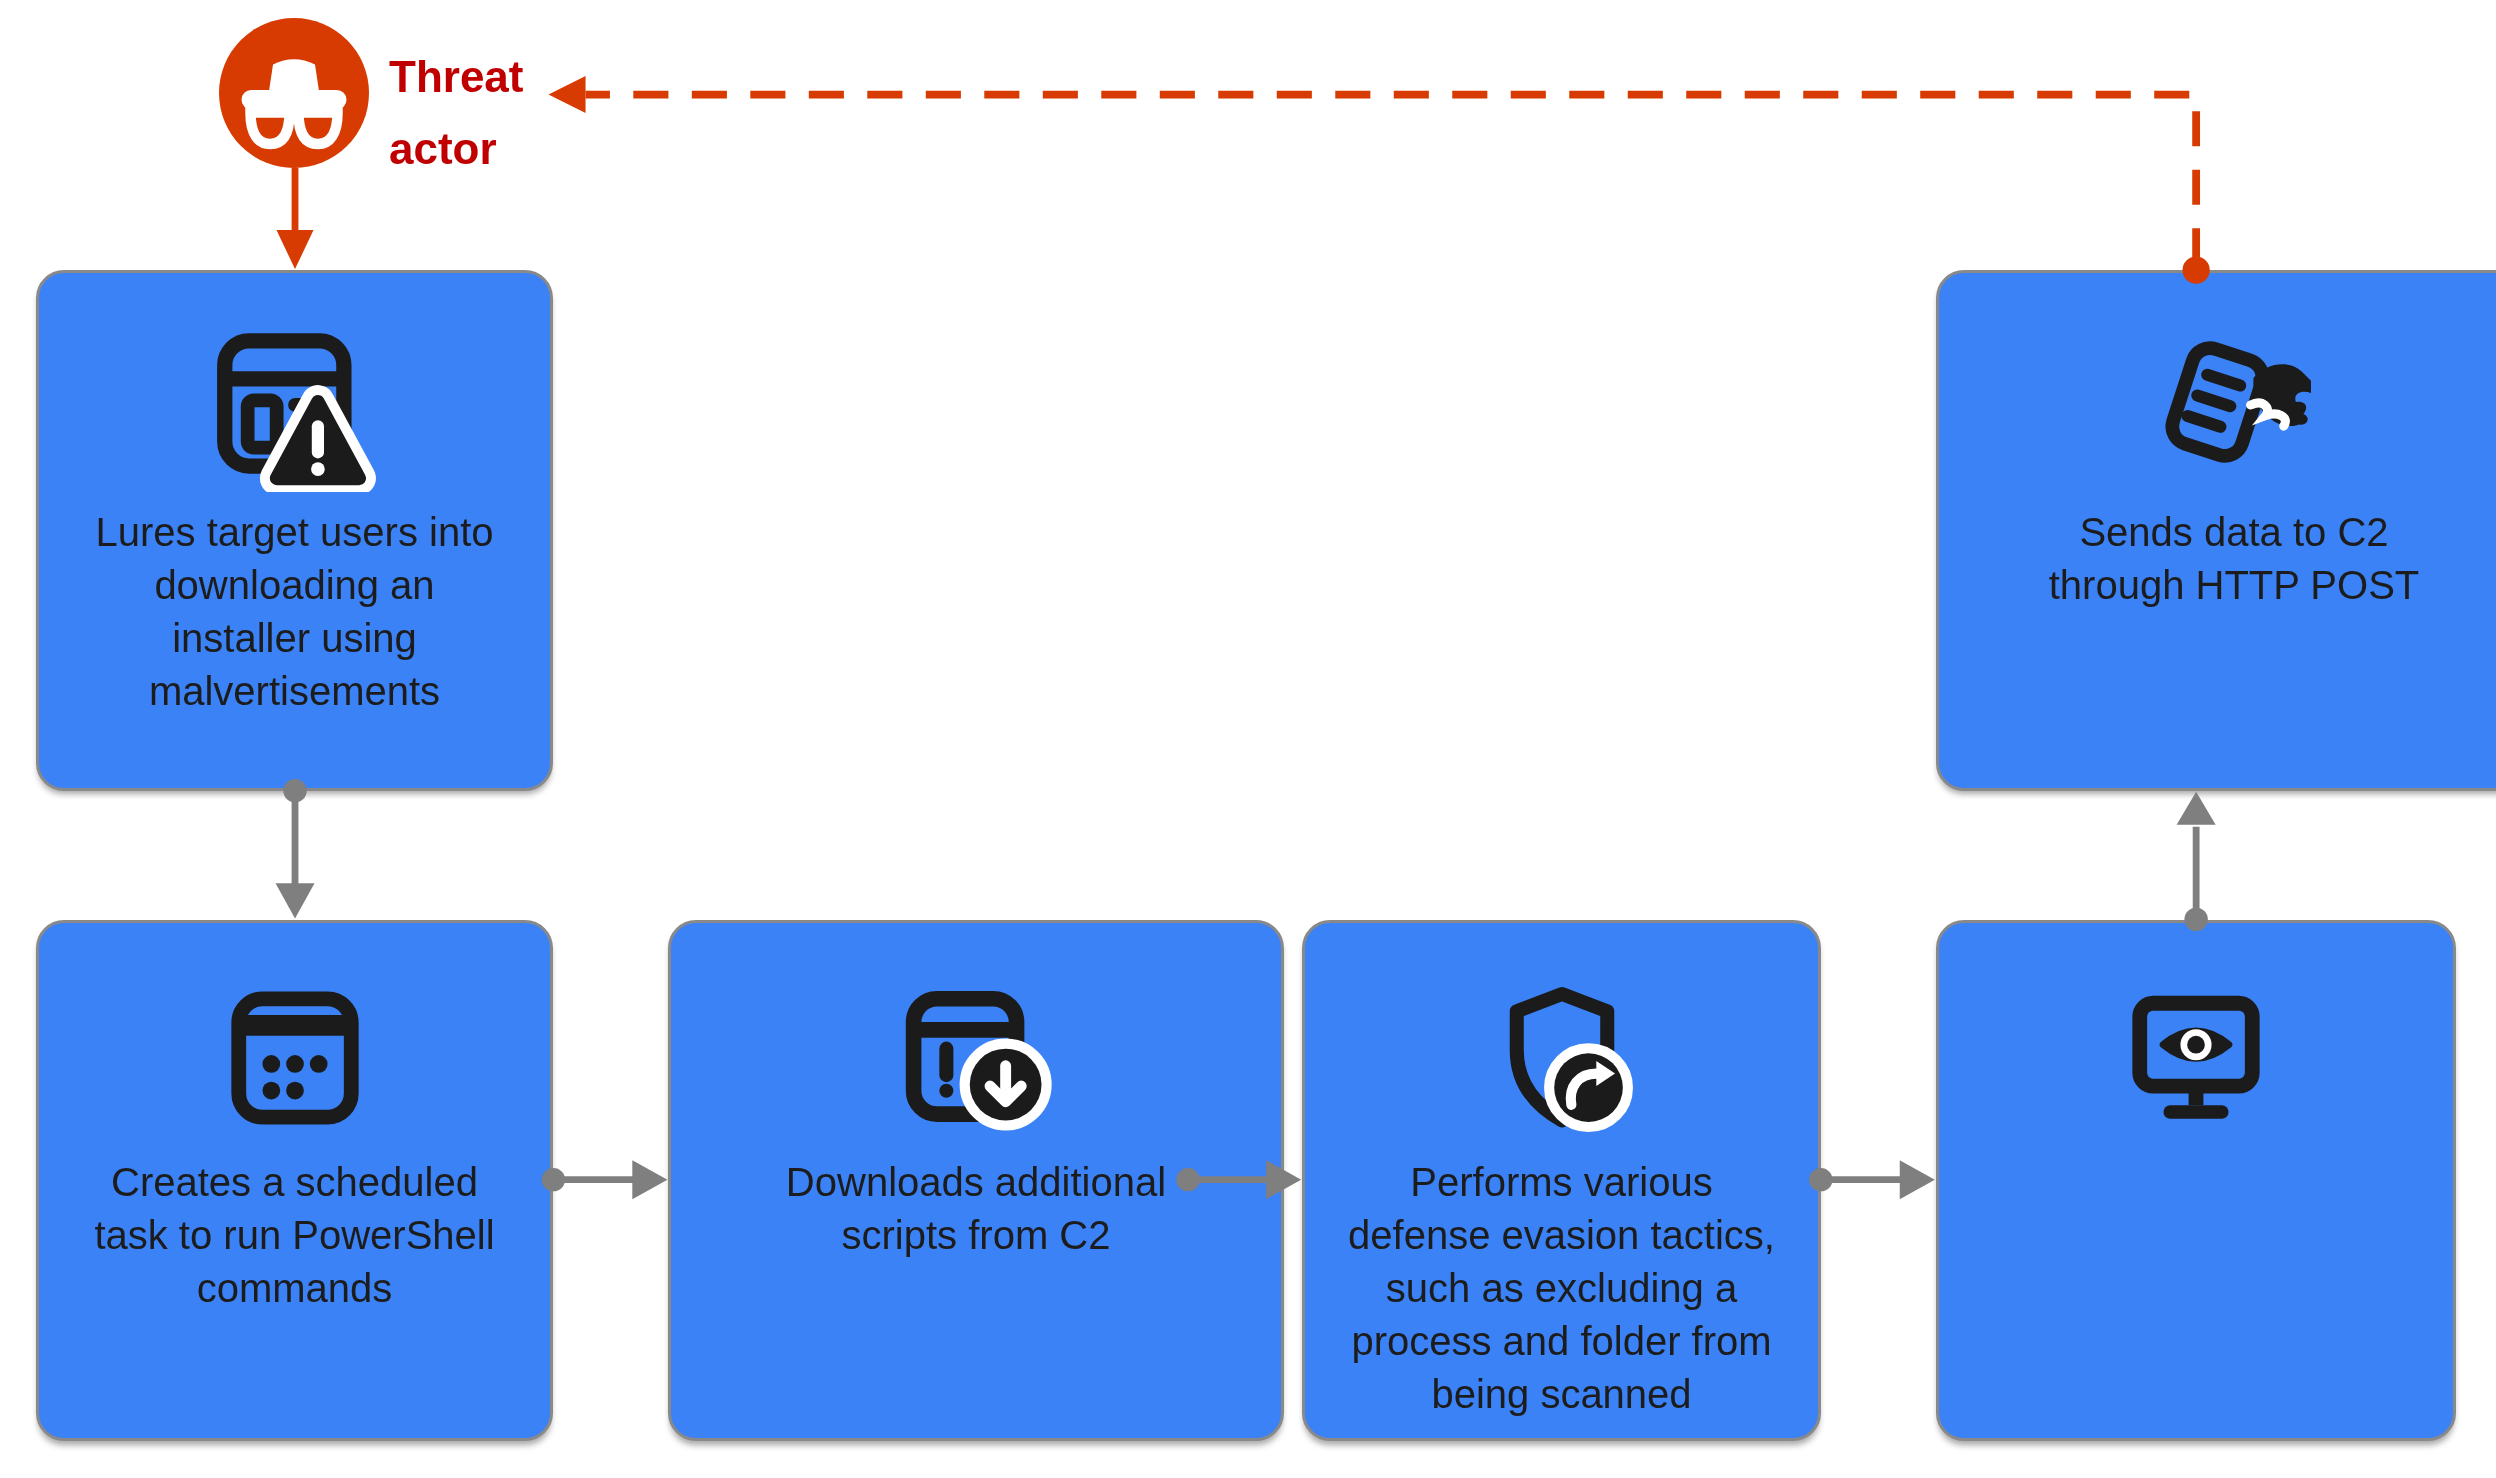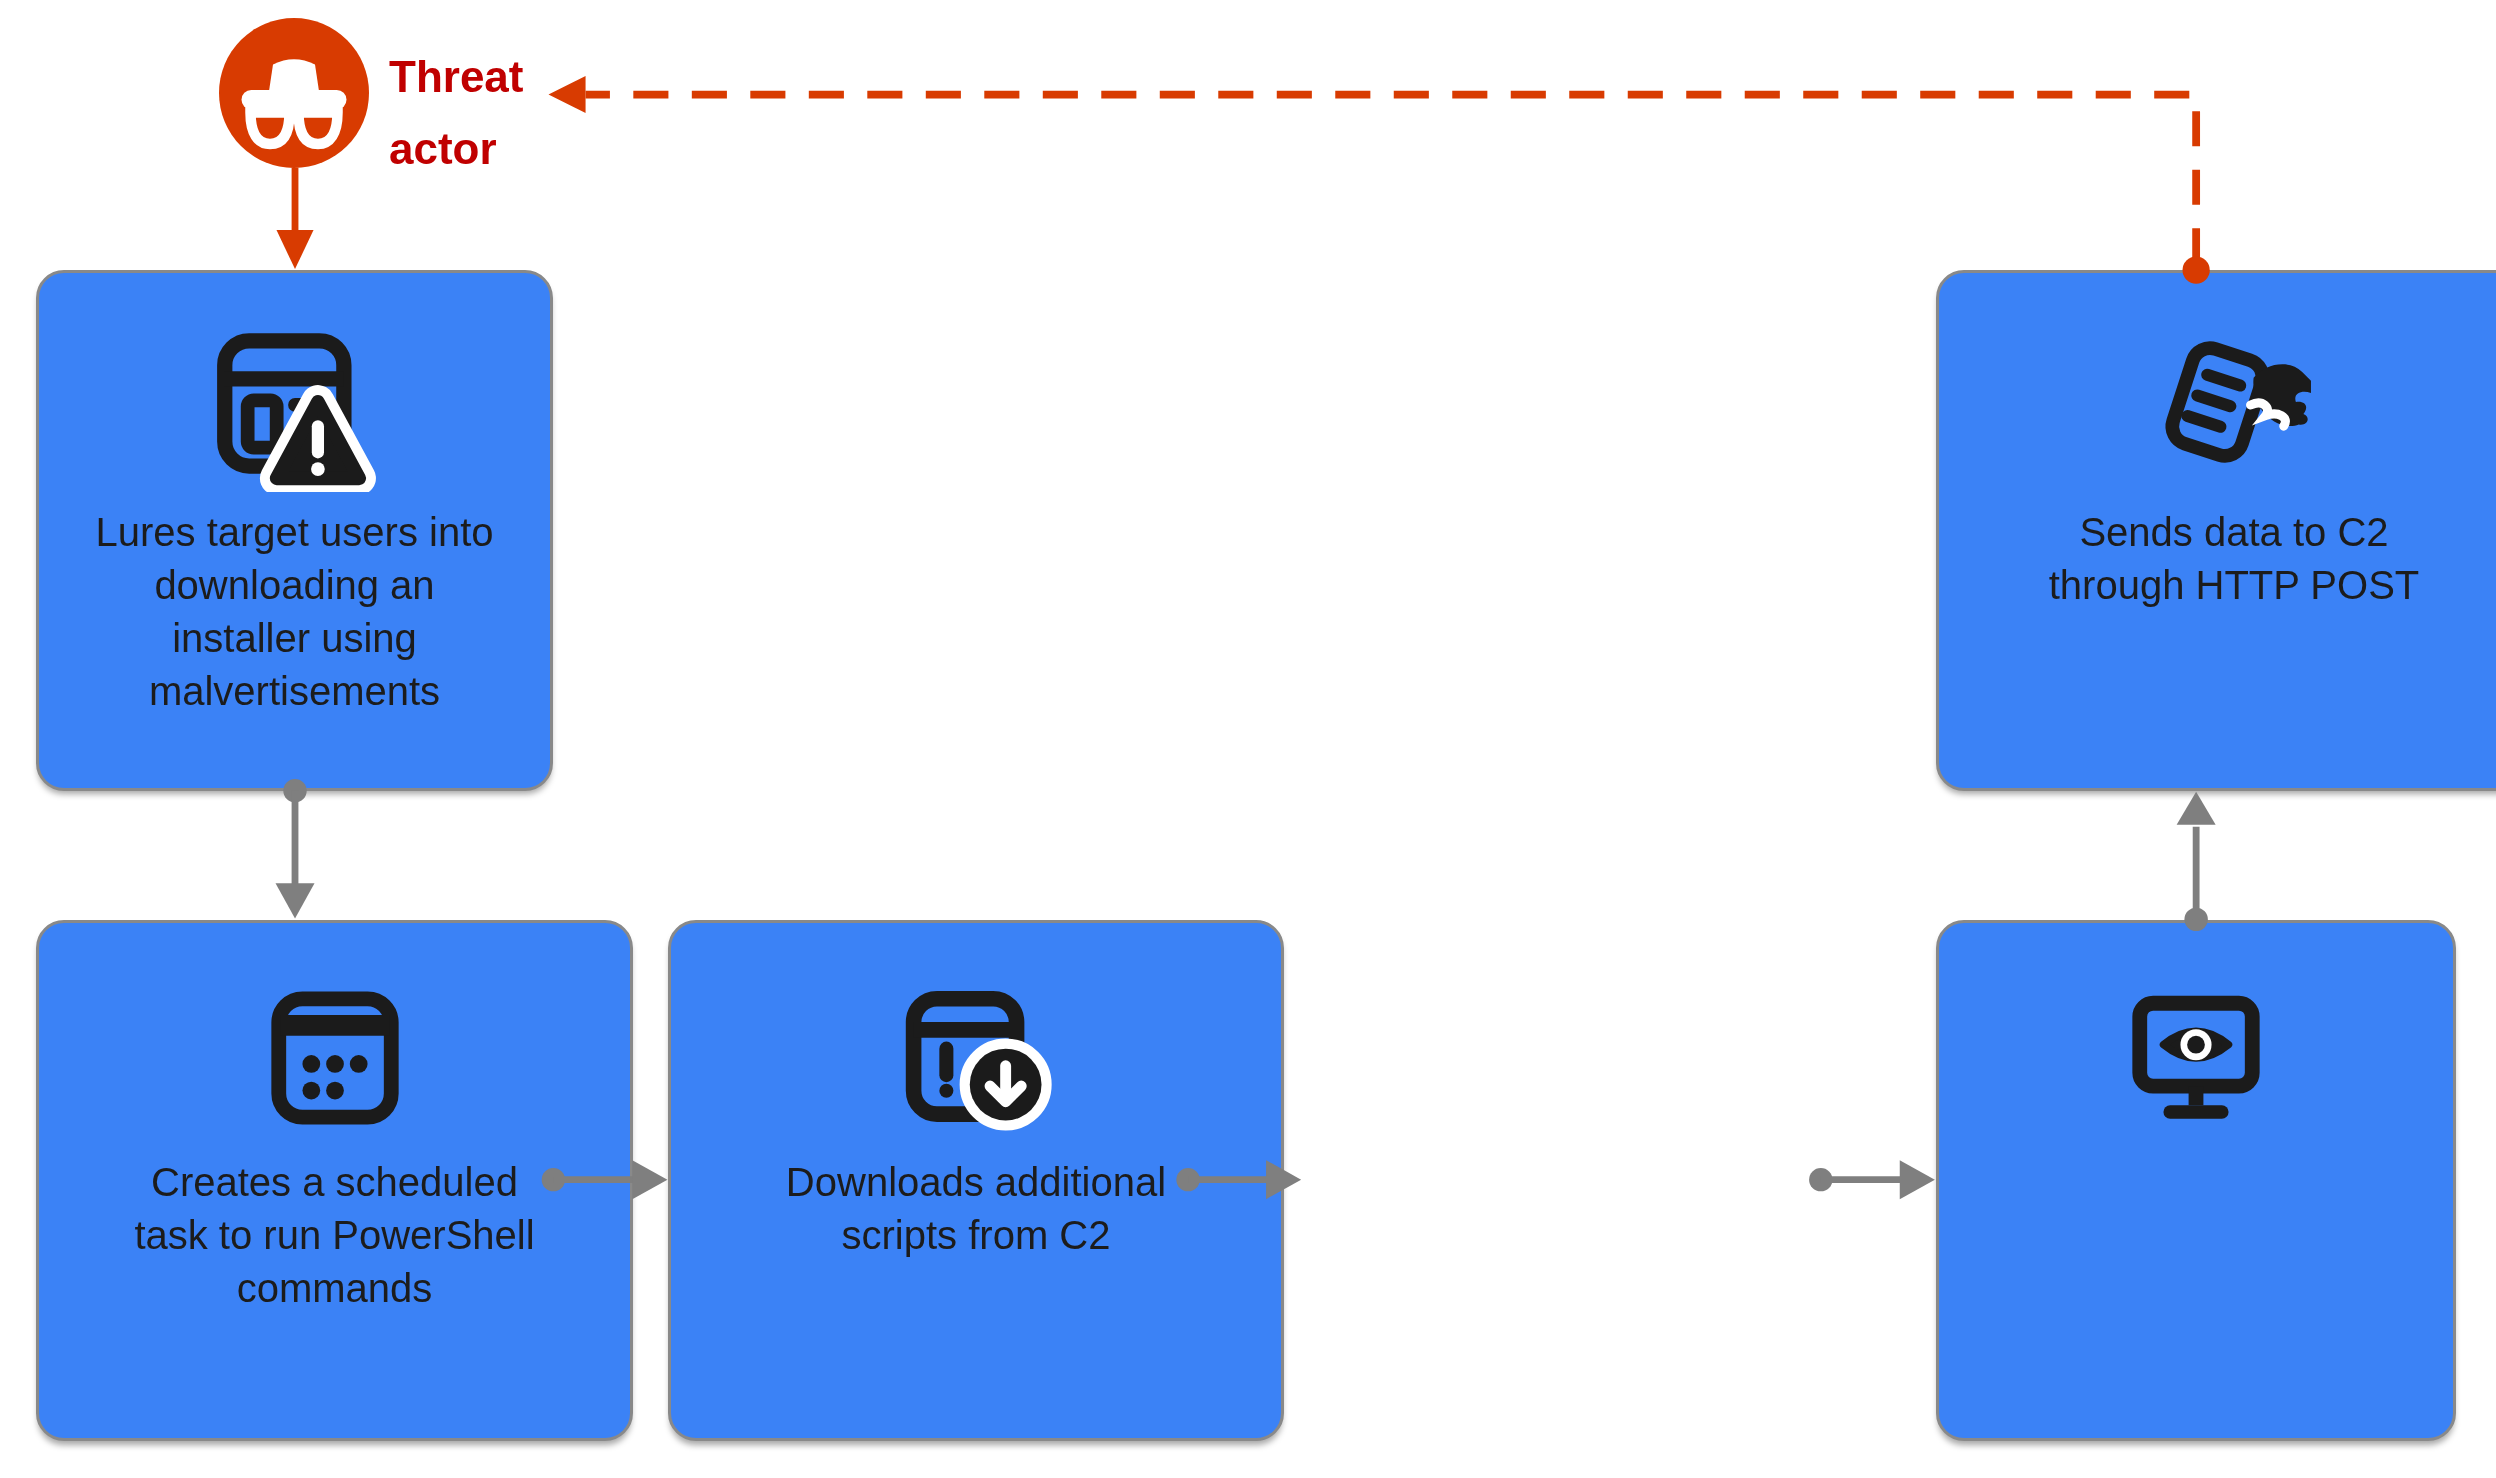--- a/index.html
+++ b/index.html
@@ -127,21 +127,21 @@
         <line x1="70" y1="67" x2="70" y2="84" stroke="#ffffff" stroke-width="8" stroke-linecap="round"></line>
         <circle cx="70" cy="95" r="4.5" fill="#ffffff"></circle>
       </svg>
     </div>
     <div class="step-text">Lures target users into
 downloading an
 installer using
 malvertisements</div>
   </div>
 
-  <div class="step-box box-row-bottom" style="left:36px;width:597px;">
+  <div class="step-box box-row-bottom" style="left:36px;width:517px;">
     <div class="icon-slot">
       <svg class="ico" width="148" height="148" viewBox="0 0 100 100">
         <rect x="12" y="10" width="76" height="80" rx="16" fill="none" stroke="#1b1b1b" stroke-width="10"></rect>
         <line x1="13" y1="28" x2="87" y2="28" stroke="#1b1b1b" stroke-width="14"></line>
         <circle cx="34" cy="54" r="6" fill="#1b1b1b"></circle>
         <circle cx="50" cy="54" r="6" fill="#1b1b1b"></circle>
         <circle cx="66" cy="54" r="6" fill="#1b1b1b"></circle>
         <circle cx="34" cy="72" r="6" fill="#1b1b1b"></circle>
         <circle cx="50" cy="72" r="6" fill="#1b1b1b"></circle>
       </svg>
@@ -161,20 +161,36 @@
         <circle cx="69" cy="67" r="23" fill="none" stroke="#ffffff" stroke-width="13"></circle>
         <circle cx="69" cy="67" r="23" fill="#1b1b1b"></circle>
         <line x1="69" y1="55" x2="69" y2="76" stroke="#ffffff" stroke-width="7" stroke-linecap="round"></line>
         <path d="M59,68 L69,78 L79,68" fill="none" stroke="#ffffff" stroke-width="7" stroke-linecap="round" stroke-linejoin="round"></path>
       </svg>
     </div>
     <div class="step-text">Downloads additional
 scripts from C2</div>
   </div>
 
+  <div class="step-box box-row-bottom" style="left:1302px;width:519px;">
+    <div class="icon-slot">
+      <svg class="ico" width="156" height="156" viewBox="0 0 100 100">
+        <path d="M50,9 L79,20 L79,45 C79,67 66,81 50,90 C34,81 21,67 21,45 L21,20 Z" fill="none" stroke="#1b1b1b" stroke-width="9" stroke-linejoin="round"></path>
+        <circle cx="67" cy="69" r="22" fill="none" stroke="#ffffff" stroke-width="13"></circle>
+        <circle cx="67" cy="69" r="22" fill="#1b1b1b"></circle>
+        <path d="M56,80 C54,68 61,60 72,60" fill="none" stroke="#ffffff" stroke-width="6.5" stroke-linecap="round"></path>
+        <polygon points="72,52 84,60 72,68" fill="#ffffff"></polygon>
+      </svg>
+    </div>
+    <div class="step-text">Performs various
+defense evasion tactics,
+such as excluding a
+process and folder from
+being scanned</div>
+  </div>
 
   <div class="step-box box-row-bottom" style="left:1936px;width:520px;">
     <div class="icon-slot">
       <svg class="ico" width="148" height="148" viewBox="0 0 100 100">
         <rect x="12" y="13" width="76" height="56" rx="9" fill="none" stroke="#1b1b1b" stroke-width="10"></rect>
         <path d="M28,41 Q50,23 72,41 Q50,59 28,41 Z" fill="#1b1b1b" stroke="#1b1b1b" stroke-width="5" stroke-linejoin="round"></path>
         <circle cx="50" cy="41" r="10.5" fill="#ffffff"></circle>
         <circle cx="50" cy="41" r="6" fill="#1b1b1b"></circle>
         <rect x="45" y="69" width="10" height="13" fill="#1b1b1b"></rect>
         <rect x="28" y="82" width="44" height="9" rx="4.5" fill="#1b1b1b"></rect>

